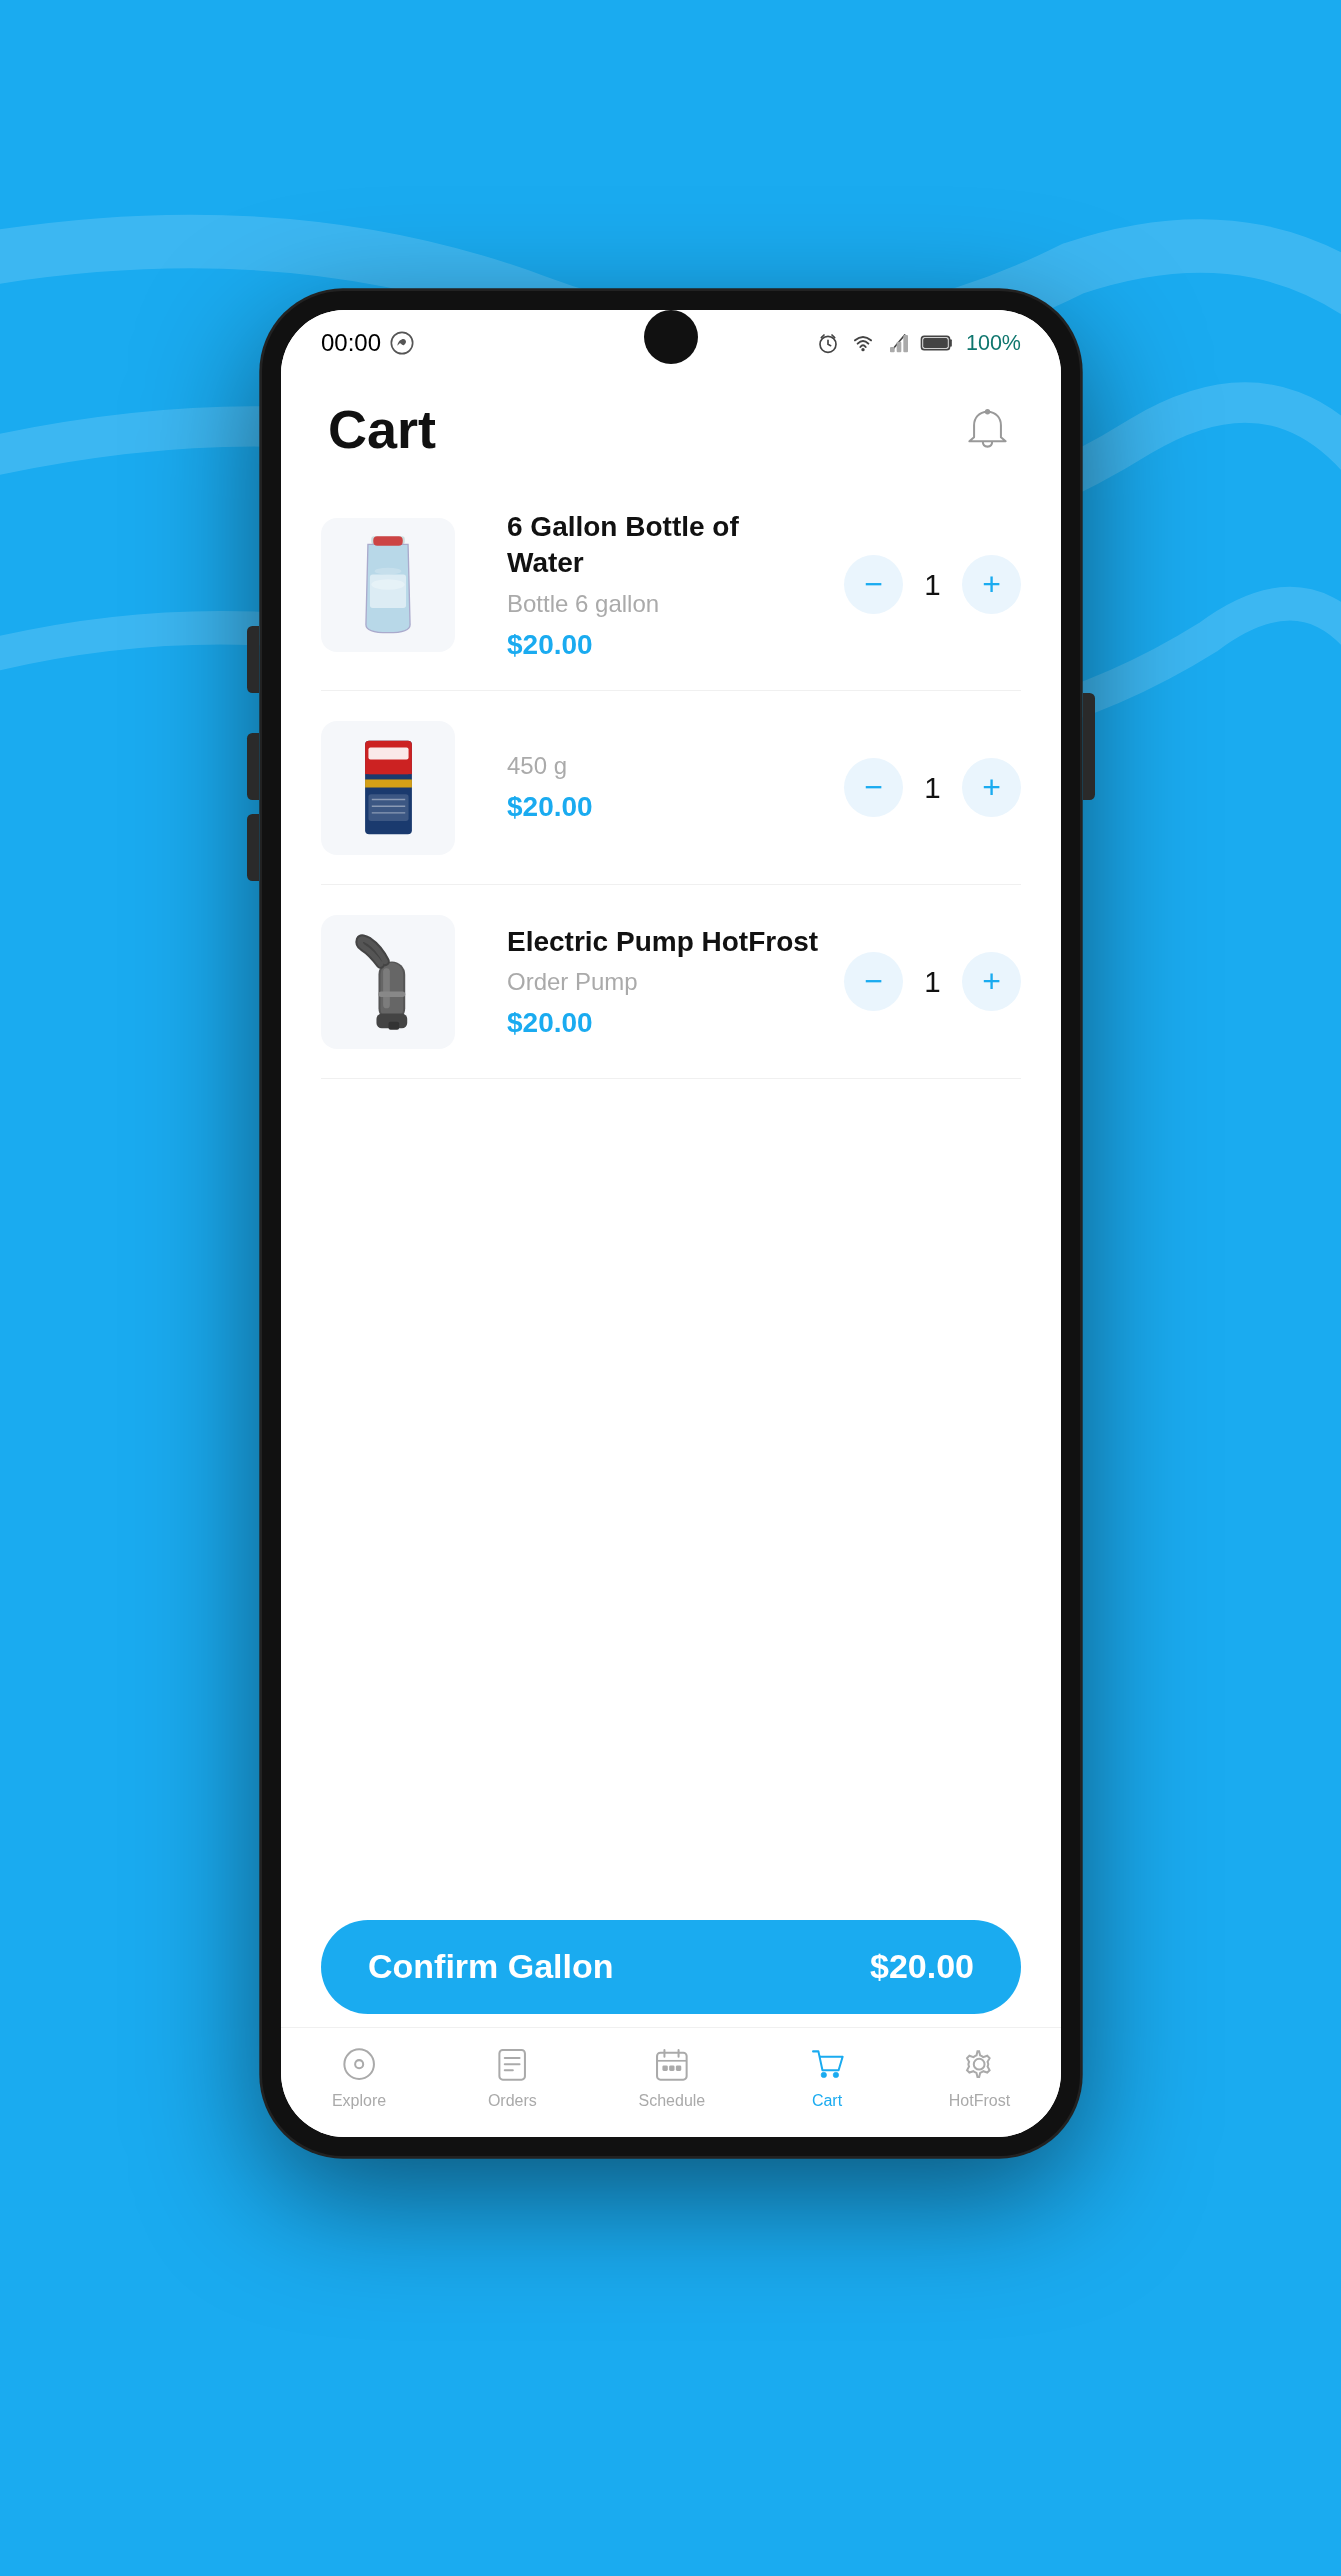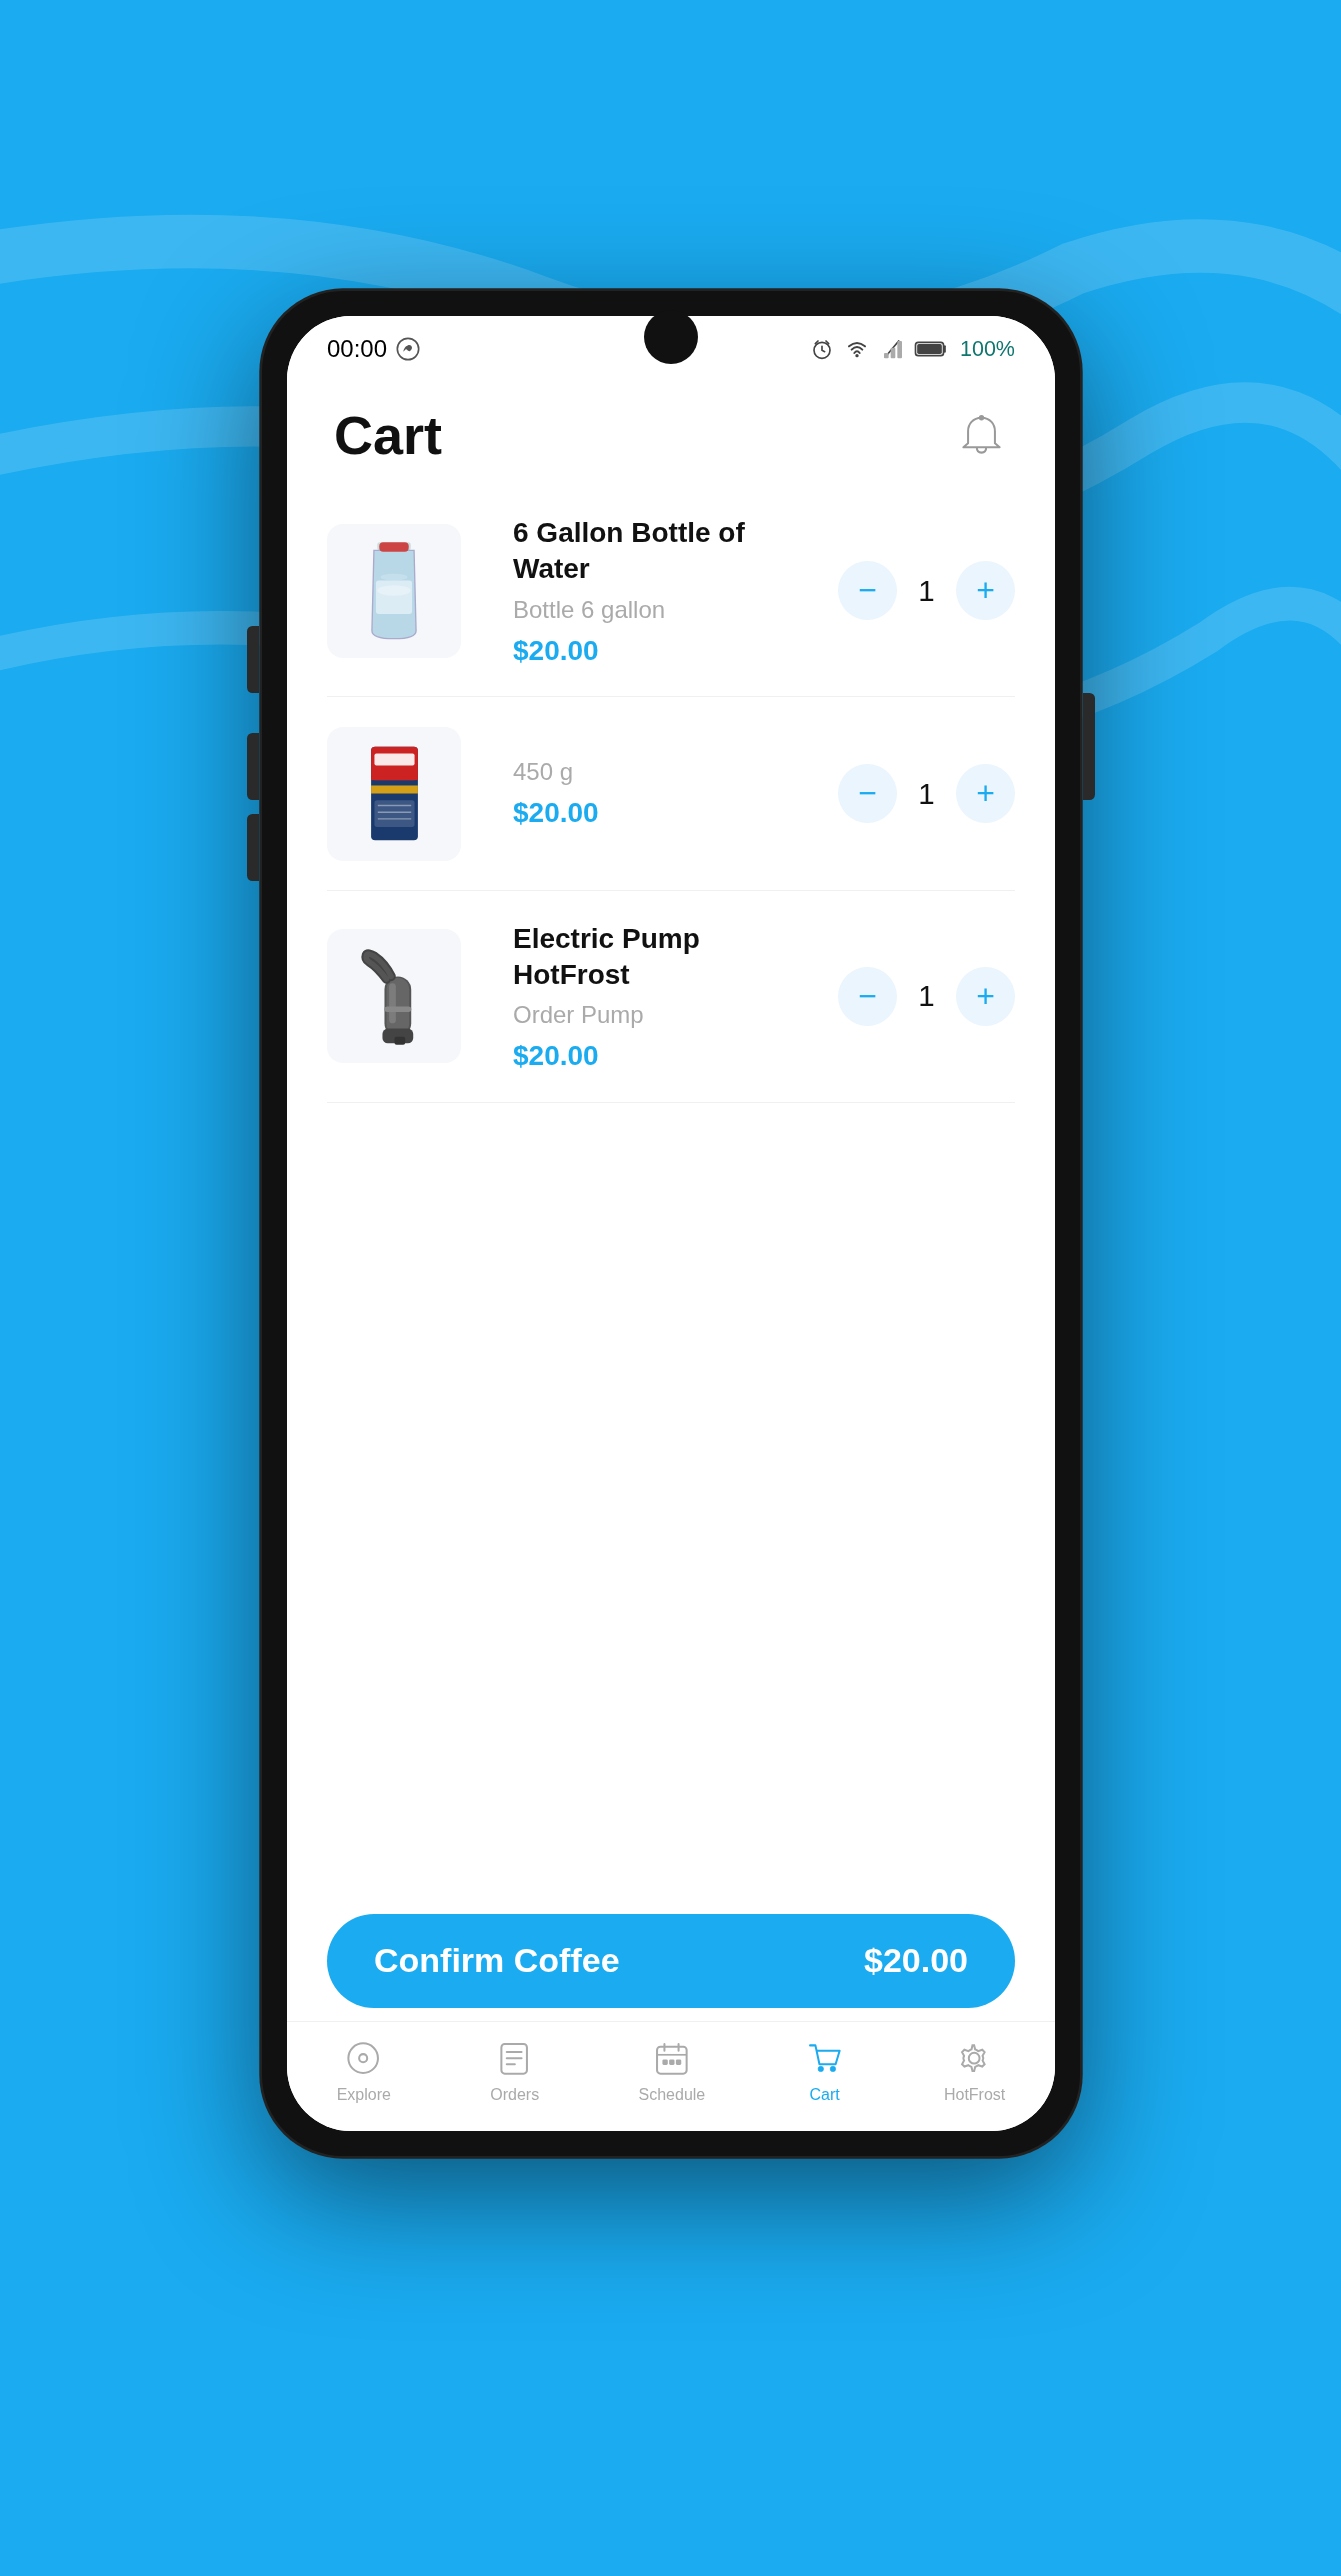--- a/index.html
+++ b/index.html
@@ -48,21 +48,21 @@
       position: relative;
       z-index: 10;
       margin-top: 87px;
     }
 
     .phone-frame {
       width: 818px;
       height: 1865px;
       background: #111;
       border-radius: 81px;
-      padding: 25px;
+      padding: 19px;
       box-shadow:
         0 0 0 2.7px #222,
         0 40px 121px rgba(0,0,0,0.5);
       position: relative;
     }
 
     
     .phone-frame::before {
       content: '';
       position: absolute;
@@ -503,21 +503,21 @@
             <button class="qty-btn">+</button>
           </div>
         </div>
 
       </div>
 
       <div style="flex:1; background:#fff;"></div>
 
       <div class="bottom-bar">
         <button class="confirm-btn">
-          <span class="confirm-label">Confirm Coffee</span>
+          <span class="confirm-label">Confirm Gallon</span>
           <span class="confirm-price">$20.00</span>
         </button>
       </div>
 
       <div class="nav-tabs">
 
         <div class="nav-tab">
           <div class="nav-icon">
             <svg width="37" height="37" viewBox="0 0 55 55" fill="none">
               <circle cx="27" cy="27" r="22" stroke="#aaa" stroke-width="3"></circle>

